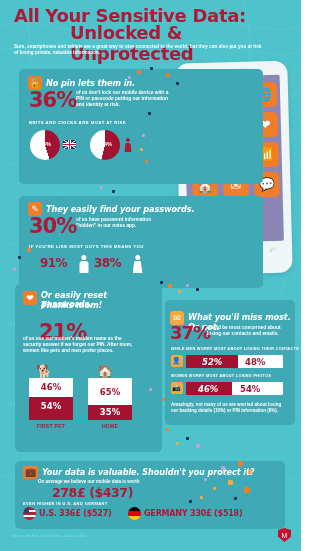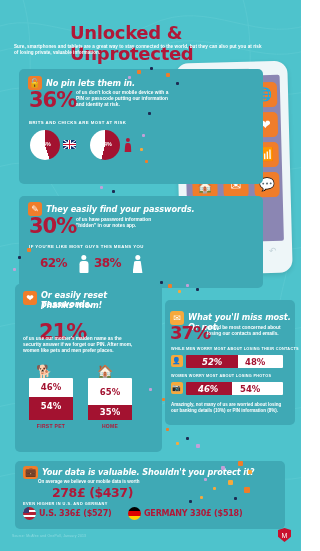--- a/index.html
+++ b/index.html
@@ -237,20 +237,21 @@
       <path d="M-10 250 C 50 225, 100 275, 160 245 S 270 270, 320 240"></path>
       <path d="M-10 330 C 50 305, 100 355, 160 325 S 270 350, 320 320"></path>
       <path d="M-10 410 C 50 385, 100 435, 160 405 S 270 430, 320 400"></path>
       <path d="M-10 480 C 50 455, 100 505, 160 475 S 270 500, 320 470"></path>
       <path d="M20 -10 C 45 60, 10 120, 55 190 S 30 300, 70 380"></path>
       <path d="M240 -10 C 265 60, 230 120, 275 190 S 250 300, 290 380"></path>
     </g>
   </svg>
 
   <div class="header">
+    <div class="title-l1">All Your Sensitive Data:</div>
     <div class="title-l2">Unlocked &amp; Unprotected</div>
     <div class="subtitle">Sure, smartphones and tablets are a great way to stay connected to the world, but they can also put you at risk of losing private, valuable information.</div>
   </div>
 
   <div class="phone">
     <div class="speaker"></div>
     <div class="screen">
       <div class="apps">
         <div class="app">🔒</div>
         <div class="app">✎</div>
@@ -313,21 +314,21 @@
       <div class="body" style="background:#b01838"></div>
   </div>
 
   <div class="card card-2"></div>
   <div class="sec-icon" style="left:28px; top:202px;">✎</div>
   <div class="sec-title" style="left:46px; top:204px;">They easily find your passwords.</div>
   <div class="big-stat" style="left:29px; top:214px;">30%</div>
   <div class="stat-note" style="left:76px; top:217px; width:96px;">of us have password information "hidden" in our notes app.</div>
   <div class="mini-label" style="left:29px; top:244px;">IF YOU'RE LIKE MOST GUYS THIS MEANS YOU</div>
 
-  <div class="gstat" style="left:40px; top:256px;">62%</div>
+  <div class="gstat" style="left:40px; top:256px;">91%</div>
   <div class="person" style="left:78px; top:255px; width:11px; height:18px;">
     <div class="head" style="background:#ffffff; width:5.4px; height:5.4px;"></div>
     <div class="body" style="background:#ffffff; width:9px; height:12.4px; top:6px;"></div>
   </div>
   <div class="gstat" style="left:94px; top:256px;">38%</div>
   <div class="person skirt" style="left:132px; top:255px; width:11px; height:18px;">
     <div class="head" style="background:#ffffff; width:5.4px; height:5.4px;"></div>
     <div class="body" style="background:#ffffff; width:10px; height:12.4px; top:6px;"></div>
   </div>
 

